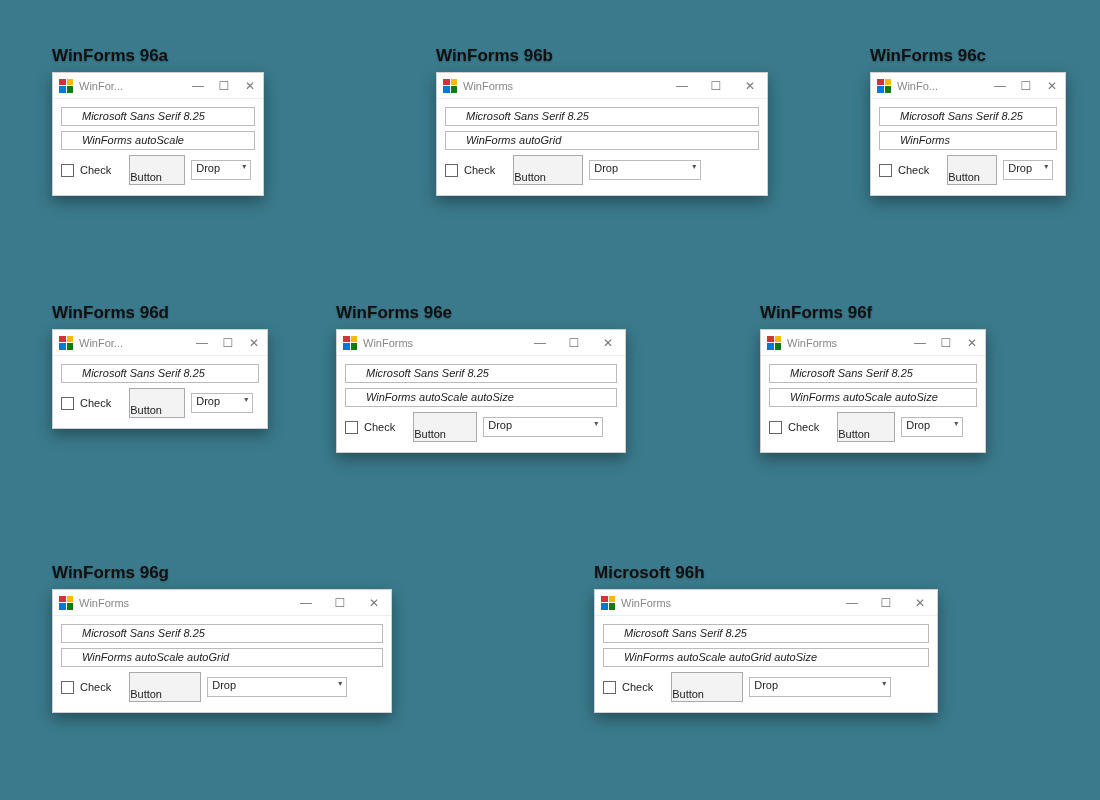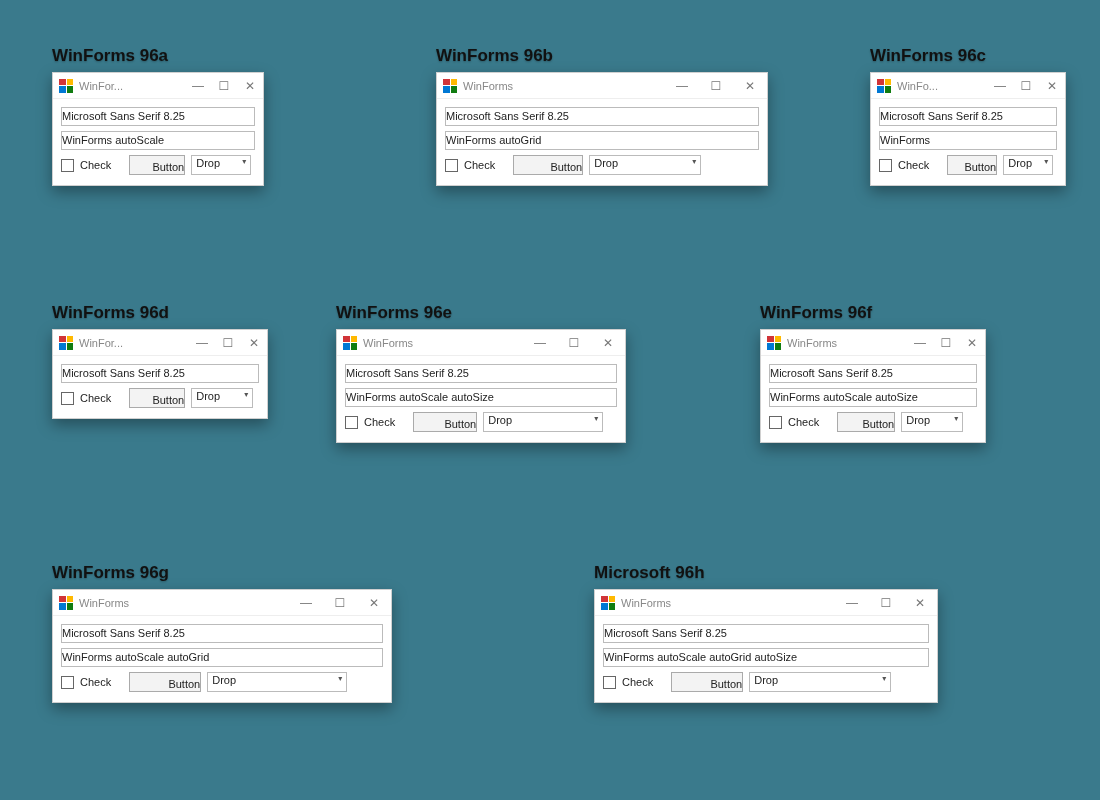--- a/index.html
+++ b/index.html
@@ -70,25 +70,26 @@
   }
   .win-btn.narrow { width: 26px; }
   .client {
     padding: 8px 8px 10px 8px;
   }
   .txt {
     border: 1px solid #bbb;
     background: #fff;
     font-size: 11px;
     color: #222;
-    padding: 2px 0;
+    padding: 2px 20px;
     margin-bottom: 5px;
     height: 19px;
     overflow: hidden;
     white-space: nowrap;
+    font-style: italic;
   }
   .row {
     display: flex;
     align-items: center;
     gap: 6px;
     margin-top: 4px;
   }
   .cb {
     width: 13px; height: 13px;
     border: 1px solid #666;
@@ -97,22 +98,22 @@
   }
   .cb-label {
     font-size: 11px;
     color: #222;
   }
   .btn {
     border: 1px solid #aaa;
     background: #f3f3f3;
     font-size: 11px;
     color: #222;
-    text-align: right;
-    padding: 4px 0;
+    text-align: left;
+    padding: 14px 0;
     height: 20px;
     line-height: 14px;
   }
   .drop {
     border: 1px solid #bbb;
     background: #fff;
     font-size: 11px;
     color: #222;
     padding: 1px 4px;
     height: 20px;

